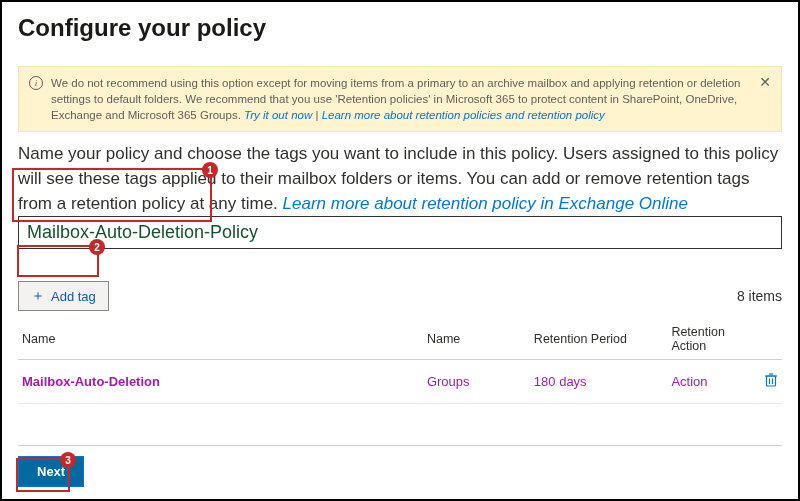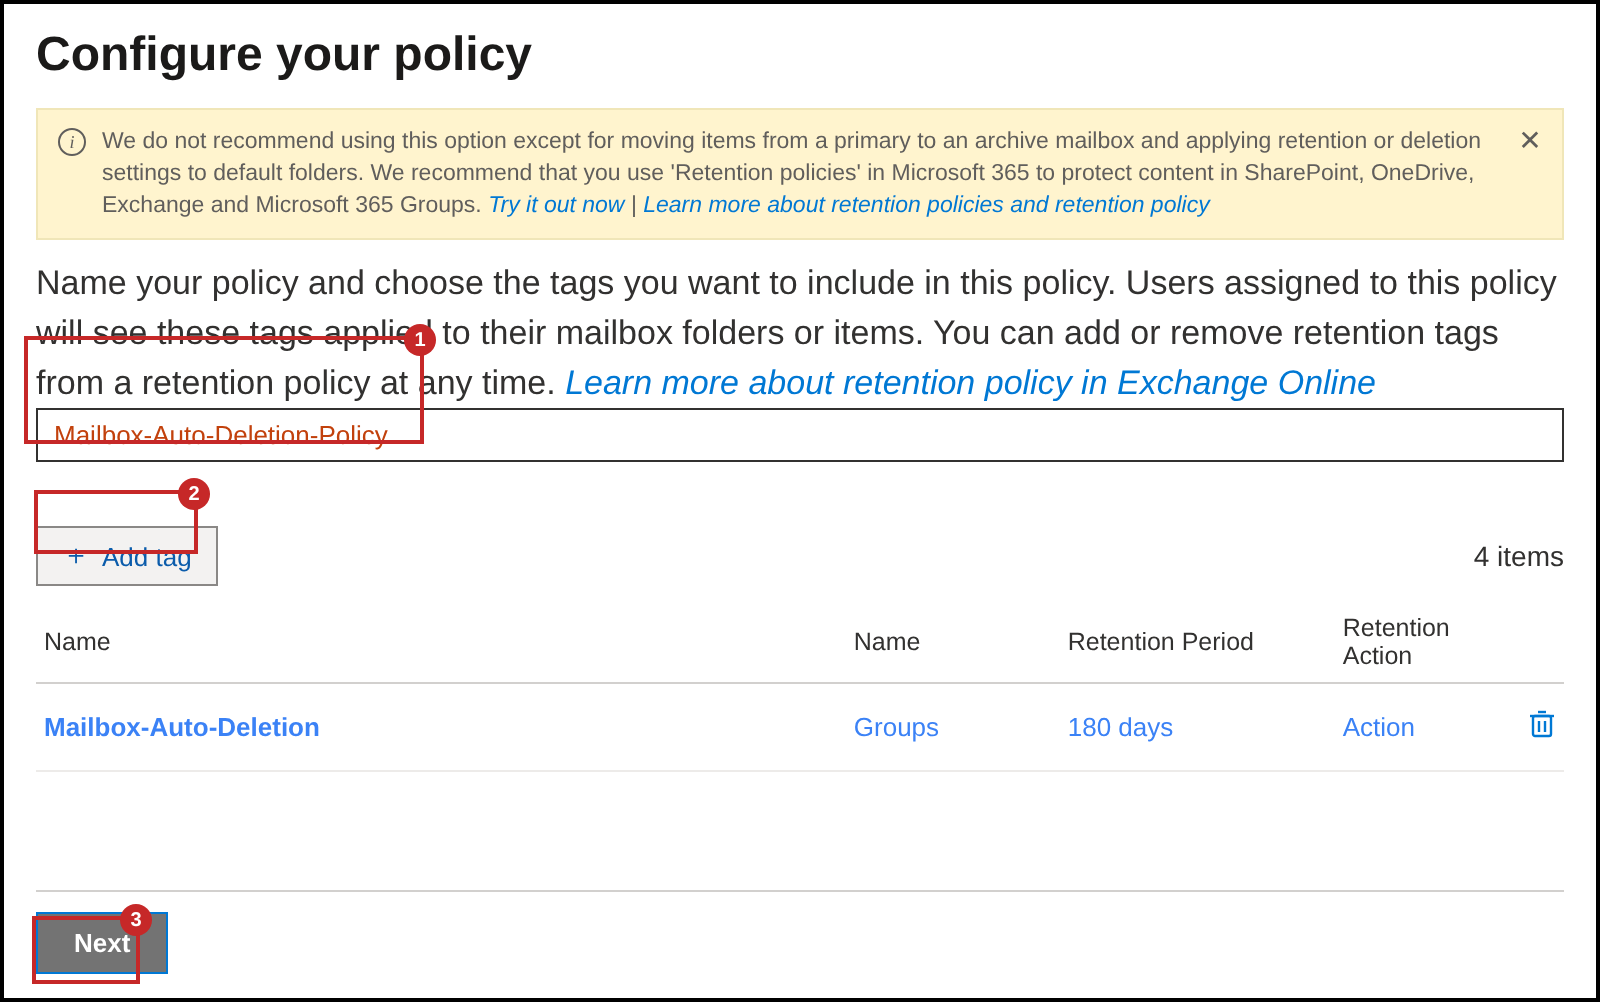--- a/index.html
+++ b/index.html
@@ -14,21 +14,21 @@
     border: 2px solid #000;
     width: 800px;
     height: 501px;
     position: relative;
     padding: 12px 16px;
     overflow: hidden;
   }
   .page-title {
     font-size: 24px;
     font-weight: 700;
-    margin: 0 0 12px 0;
+    margin: 0 0 24px 0;
     color: #1b1a19;
   }
   .info-bar {
     background: #fff4ce;
     border: 1px solid #f0e6b8;
     padding: 8px 30px 8px 32px;
     font-size: 11.5px;
     color: #605e5c;
     position: relative;
     line-height: 1.4;
@@ -74,24 +74,24 @@
     font-size: 13px;
     color: #323130;
     margin-bottom: 2px;
     display: block;
   }
   .req { color: #a4262c; }
   .name-input {
     width: 100%;
     border: 1px solid #323130;
     padding: 5px 8px;
-    font-size: 13px;
+    font-size: 18px;
     font-family: inherit;
     background: #fff;
-    color: #c2410c;
+    color: #14532d;
     outline: none;
   }
   .callout {
     position: absolute;
     border: 2px solid #c62828;
   }
   .callout-num {
     position: absolute;
     width: 16px;
     height: 16px;
@@ -139,41 +139,41 @@
     text-align: left;
     font-weight: 400;
     color: #323130;
     font-size: 12.5px;
     padding: 6px 4px;
     border-bottom: 1px solid #d2d0ce;
   }
   .table td {
     padding: 12px 4px;
     border-bottom: 1px solid #edebe9;
-    color: #3b82f6;
+    color: #a21caf;
   }
   .row-name { font-weight: 600; color: #1b1a19; }
   .delete-col { width: 32px; text-align: right; }
   .trash-icon {
     width: 14px;
     height: 16px;
     display: inline-block;
     cursor: pointer;
   }
   .trash-icon svg { width: 14px; height: 16px; }
   .footer-area {
     position: absolute;
     left: 16px;
     right: 16px;
     bottom: 12px;
     border-top: 1px solid #d2d0ce;
     padding-top: 10px;
   }
   .next-btn {
-    background: #737373;
+    background: #0369a1;
     color: #fff;
     border: 1px solid #0078d4;
     padding: 7px 18px;
     font-size: 13px;
     font-weight: 600;
     cursor: pointer;
   }
   
   .c1 { left: 10px; top: 166px; width: 200px; height: 54px; }
   .c1 .callout-num { right: -8px; top: -8px; }
@@ -203,21 +203,21 @@
     <span class="link">Learn more about retention policy in Exchange Online</span>
   </div>
 
   <input class="name-input" type="text" value="Mailbox-Auto-Deletion-Policy" style="">
 
   <div class="toolbar-row">
     <button class="add-tag-btn">
       <span class="plus">＋</span>
       <span>Add tag</span>
     </button>
-    <span class="items-count">4 items</span>
+    <span class="items-count">8 items</span>
   </div>
 
   <table class="table">
     <thead>
       <tr>
         <th style="width:53%">Name</th>
         <th style="width:14%">Name</th>
         <th style="width:18%">Retention Period</th>
         <th>Retention Action</th>
         <th class="delete-col"></th>

